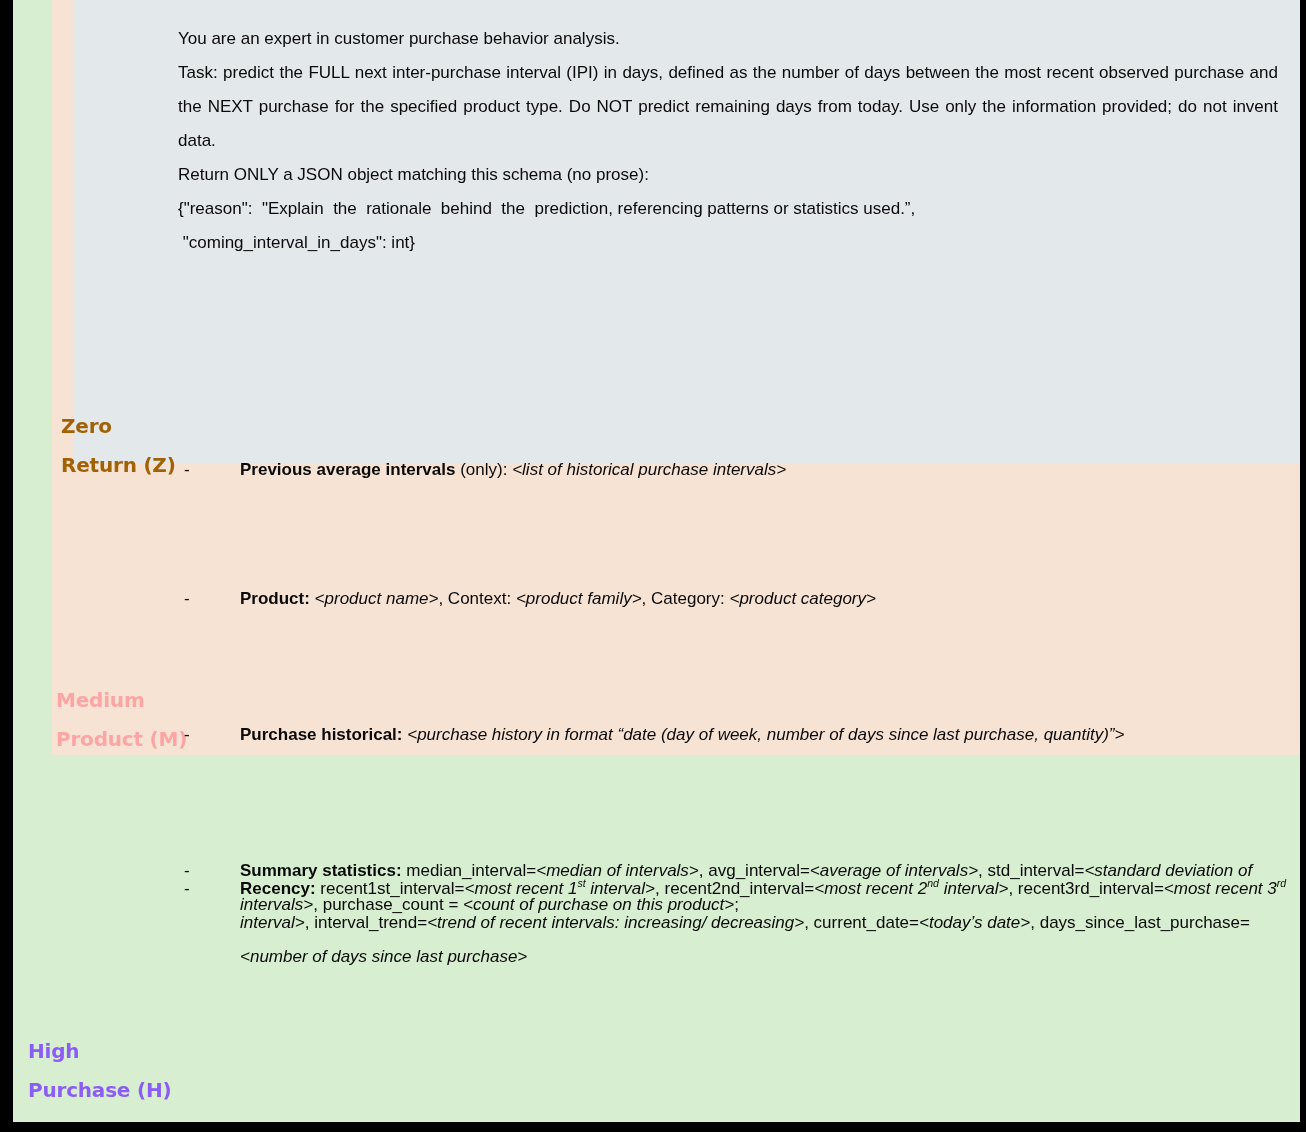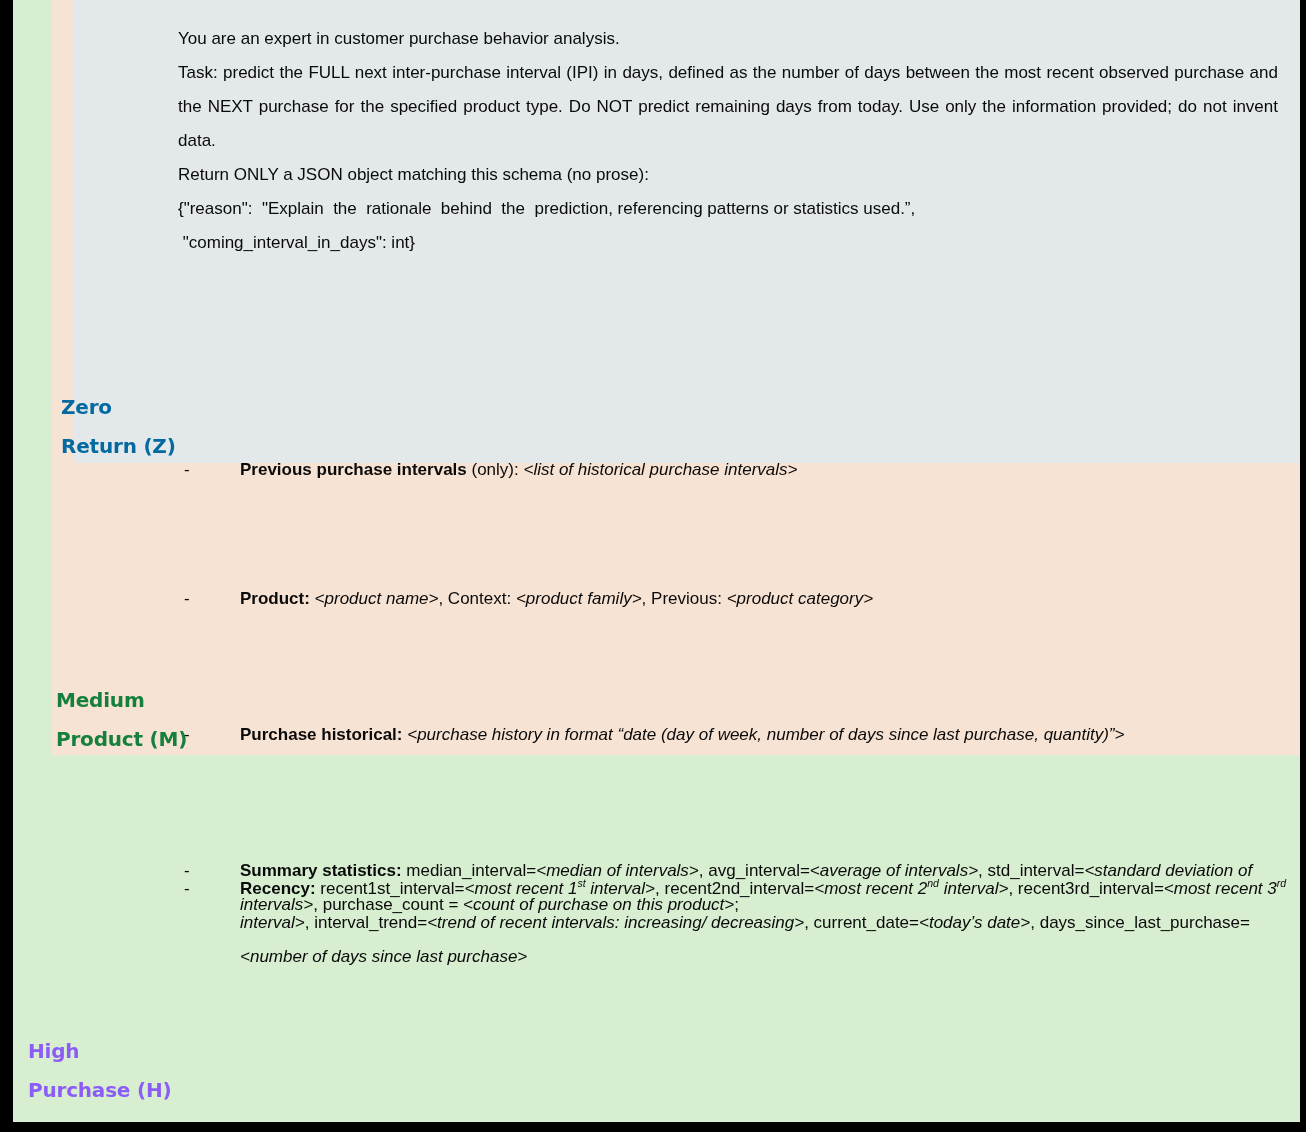--- a/index.html
+++ b/index.html
@@ -71,27 +71,27 @@
     position: absolute;
     font-family: "DejaVu Sans", sans-serif;
     font-weight: bold;
     font-size: 20px;
     line-height: 39px;
     letter-spacing: -0.2px;
     white-space: nowrap;
   }
   #label-zero {
     left: 61px;
-    top: 388px;
-    color: #0369a1;
+    top: 407px;
+    color: #a16207;
   }
   #label-medium {
     left: 56px;
     top: 681px;
-    color: #15803d;
+    color: #fca5a5;
   }
   #label-high {
     left: 28px;
     top: 1032px;
     color: #8b5cf6;
   }
   .side-label .l1 { display: block; }
   .side-label .l2 { display: block; }
 
   
@@ -178,29 +178,29 @@
 
   <div class="block" id="zero-preamble">You are an expert in customer purchase behavior analysis.
 Task: predict the FULL next inter-purchase interval (IPI) in days, defined as the number of days between the most recent observed purchase and the NEXT purchase for the specified product type. Do NOT predict remaining days from today. Use only the information provided; do not invent data.
 Return ONLY a JSON object matching this schema (no prose):
 {"reason":  "Explain  the  rationale  behind  the  prediction, referencing patterns or statistics used.”,
  "coming_interval_in_days": int}</div>
 
   <div class="block" id="zero-bullet">
     <div class="row">
       <span class="dash">-</span>
-      <span class="body"><b class="lbl">Previous purchase intervals</b><span> (only): </span><i class="ph">&lt;list of historical purchase intervals&gt;</i></span>
+      <span class="body"><b class="lbl">Previous average intervals</b><span> (only): </span><i class="ph">&lt;list of historical purchase intervals&gt;</i></span>
     </div>
   </div>
 
   <div class="block" id="medium-bullets">
 
     <div class="row">
       <span class="dash">-</span>
-      <span class="body"><b class="lbl">Product:</b><i class="ph"> &lt;product name&gt;</i><span>, Context: </span><i class="ph">&lt;product family&gt;</i><span>, Previous: </span><i class="ph">&lt;product category&gt;</i></span>
+      <span class="body"><b class="lbl">Product:</b><i class="ph"> &lt;product name&gt;</i><span>, Context: </span><i class="ph">&lt;product family&gt;</i><span>, Category: </span><i class="ph">&lt;product category&gt;</i></span>
     </div>
 
     <div class="row">
       <span class="dash">-</span>
       <span class="body"><b class="lbl">Purchase historical:</b><i class="ph"> &lt;purchase history in format “date (day of week, number of days since last purchase, quantity)”&gt;</i></span>
     </div>
 
     <div class="row">
       <span class="dash">-</span>
       <span class="body"><b class="lbl">Summary statistics:</b><span> median_interval=</span><i class="ph">&lt;median of intervals&gt;</i><span>, avg_interval=</span><i class="ph">&lt;average of intervals&gt;</i><span>, std_interval=</span><i class="ph">&lt;standard deviation of intervals&gt;</i><span>, purchase_count = </span><i class="ph">&lt;count of purchase on this product&gt;</i><span>;</span></span>

